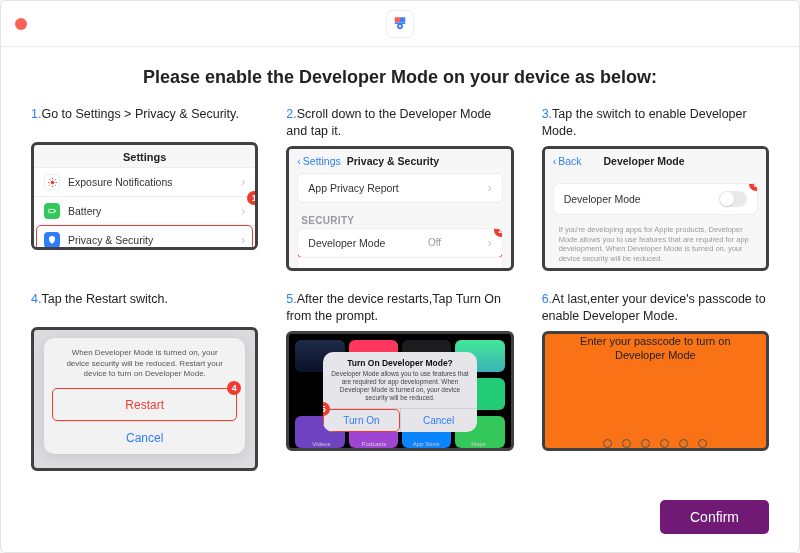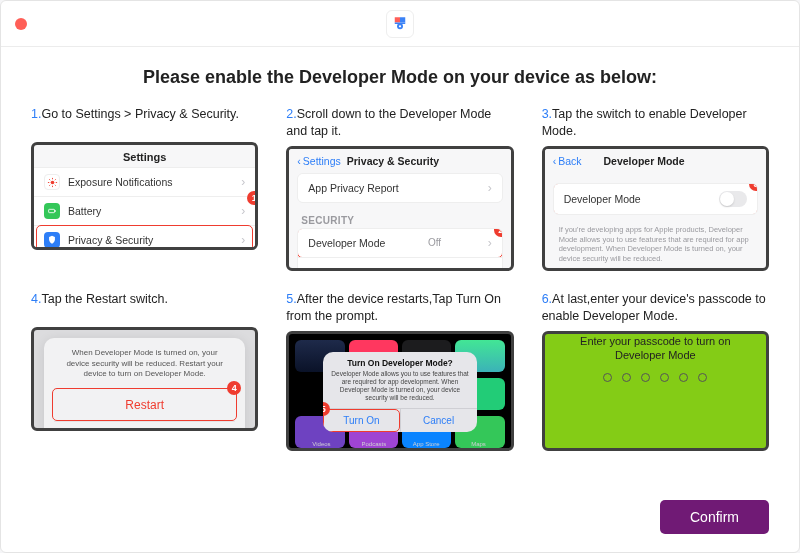--- a/index.html
+++ b/index.html
@@ -39,42 +39,42 @@
   .g-row + .g-row { border-top:1px solid #eee; }
   .off { margin-left:auto; color:#9a9a9f; margin-right:4px; font-size:10px; }
 
   
   .s3 { height:125px; }
   .toggle { margin-left:auto; width:28px; height:16px; background:#e9e9eb; border-radius:10px; position:relative; }
   .toggle::after { content:""; position:absolute; left:1px; top:1px; width:14px; height:14px; background:#fff; border-radius:50%; box-shadow:0 1px 2px rgba(0,0,0,.15); }
   .fineprint { font-size:7.5px; color:#9a9a9f; padding:4px 14px 6px; line-height:1.3; }
 
   
-  .s4 { height:104px; background:#dcdcde; }
+  .s4 { height:144px; background:#dcdcde; }
   .alert { position:absolute; left:10px; right:10px; top:8px; background:#f2f2f3; border-radius:10px; padding:8px 10px 0; box-shadow:0 2px 12px rgba(0,0,0,.1); }
   .alert-msg { font-size:8px; color:#555; text-align:center; line-height:1.35; padding:2px 6px 8px; }
   .alert-btn { text-align:center; font-size:12px; padding:9px 0; border-top:1px solid #e4e4e6; }
   .alert-restart { color:#ef3c2f; font-weight:500; }
   .alert-cancel { color:#2d7ef7; }
 
   
   .s5 { height:120px; background:#000; }
   .phone-bg { position:absolute; inset:0; }
   .app-grid { position:absolute; inset:6px 6px 14px 6px; display:grid; grid-template-columns:repeat(4,1fr); grid-auto-rows:32px; gap:6px 4px; }
   .app { border-radius:6px; }
   .dock-labels { position:absolute; left:6px; right:6px; bottom:1px; display:grid; grid-template-columns:repeat(4,1fr); font-size:6px; color:#cfcfd4; text-align:center; }
   .s5-dialog { position:absolute; top:18px; left:34px; right:34px; background:#e6e6ea; border-radius:10px; overflow:hidden; }
   .s5-title { font-size:8.5px; font-weight:700; text-align:center; padding:6px 22px 2px; color:#111; }
   .s5-msg { font-size:6.5px; color:#444; text-align:center; padding:0 8px 6px; line-height:1.25; }
   .s5-btns { display:flex; border-top:1px solid #cfcfd4; }
   .s5-btn { flex:1; text-align:center; padding:6px 0; font-size:10px; color:#2d7ef7; }
   .s5-btn + .s5-btn { border-left:1px solid #cfcfd4; }
 
   
-  .s6 { height:120px; background:#84cc16; display:flex; flex-direction:column; align-items:center; justify-content:flex-start; }
+  .s6 { height:120px; background:#f97316; display:flex; flex-direction:column; align-items:center; justify-content:space-between; }
   .s6-txt { font-size:11px; color:#222; text-align:center; padding:0 20px; line-height:1.35; }
   .dots { margin-top:10px; display:flex; gap:10px; }
   .dot-o { width:9px; height:9px; border-radius:50%; border:1.2px solid #555; }
 
   .footer { padding:14px 30px 18px; display:flex; justify-content:flex-end; }
   .confirm { background:#701a75; color:#fff; border:none; border-radius:5px; font-size:14px; padding:9px 30px; cursor:pointer; }
 </style>
 </head>
 <body>
 

